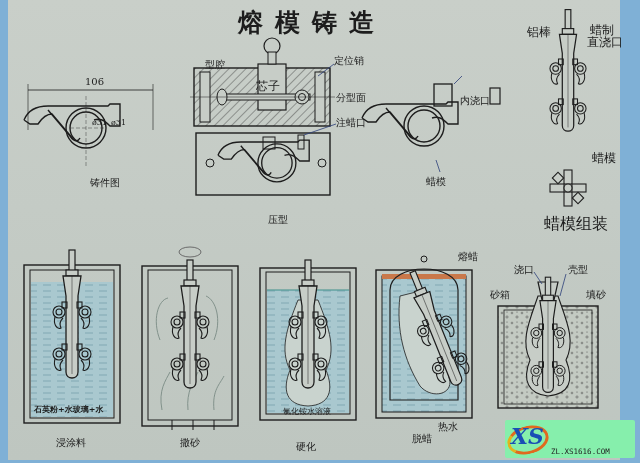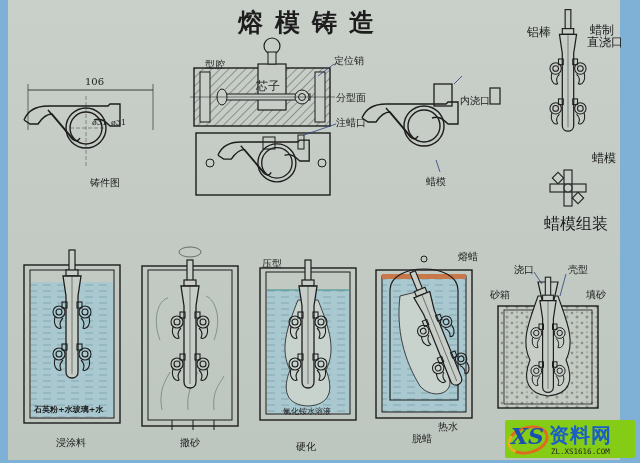--- a/index.html
+++ b/index.html
@@ -7,21 +7,21 @@
   .frame{position:absolute;left:0;top:0;width:514px;height:463px;}
   .sheet{position:absolute;left:8px;top:0;width:612px;height:460px;background:linear-gradient(180deg,#c9cfc9 0%,#c4cbc5 45%,#bec6c0 100%);}
   .lbl{position:absolute;font-family:"DejaVu Serif",serif;color:#1d1d1d;white-space:nowrap;}
   .title{font-size:25px;font-weight:bold;letter-spacing:12px;left:238px;top:6px;}
   .s11{font-size:16px;}
   .s10{font-size:10px;}
   .s9{font-size:12px;}
   .s8{font-size:8px;}
   .s12{font-size:10px;}
   svg{position:absolute;left:0;top:0;}
-  .logo{position:absolute;left:505px;top:420px;width:130px;height:38px;background:#84cc16;border-radius:2px;}
+  .logo{position:absolute;left:505px;top:420px;width:130px;height:38px;background:#86efac;border-radius:2px;}
   .logo-xs{position:absolute;left:6px;top:3px;font-family:"DejaVu Serif",serif;font-style:italic;font-size:22px;font-weight:bold;color:#1a4fb5;}
   .logo-cn{position:absolute;left:44px;top:2px;font-size:20px;font-weight:bold;color:#1a5ec8;letter-spacing:1px;}
   .logo-url{position:absolute;left:46px;top:27px;font-family:"DejaVu Sans Mono",monospace;font-size:7.5px;color:#222;}
   .ring{position:absolute;left:2px;top:6px;width:36px;height:22px;border:3px solid #e06a1f;border-radius:50%;border-left-color:#e3b21d;transform:rotate(-15deg);}
 </style>
 </head>
 <body>
 
 <div class="frame">
   <div class="sheet"></div>
@@ -174,21 +174,21 @@
   <div class="lbl s10" style="left:85px;top:76px;">106</div>
   <div class="lbl s8" style="left:92px;top:118px;">ø31</div>
   <div class="lbl s8" style="left:111px;top:118px;">ø31</div>
   <div class="lbl s12" style="left:90px;top:176px;">铸件图</div>
 
   <div class="lbl s10" style="left:205px;top:50px;margin-top:8px;">型腔</div>
   <div class="lbl s9" style="left:256px;top:78px;">芯子</div>
   <div class="lbl s10" style="left:334px;top:54px;">定位销</div>
   <div class="lbl s10" style="left:336px;top:91px;">分型面</div>
   <div class="lbl s10" style="left:336px;top:116px;">注蜡口</div>
-  <div class="lbl s12" style="left:262px;top:213px;margin-top:44px;">压型</div>
+  <div class="lbl s12" style="left:268px;top:213px;">压型</div>
 
   <div class="lbl s10" style="left:460px;top:67px;margin-top:27px;">内浇口</div>
   <div class="lbl s12" style="left:426px;top:175px;">蜡模</div>
 
   <div class="lbl s9" style="left:527px;top:24px;">铝棒</div>
   <div class="lbl s9" style="left:590px;top:22px;">蜡制</div>
   <div class="lbl s9" style="left:587px;top:34px;">直浇口</div>
   <div class="lbl s9" style="left:592px;top:150px;">蜡模</div>
   <div class="lbl s11" style="left:544px;top:214px;">蜡模组装</div>
 
@@ -202,16 +202,15 @@
   <div class="lbl s12" style="left:412px;top:432px;">脱蜡</div>
 
   <div class="lbl s10" style="left:514px;top:263px;">浇口</div>
   <div class="lbl s10" style="left:568px;top:263px;">壳型</div>
   <div class="lbl s10" style="left:490px;top:288px;">砂箱</div>
   <div class="lbl s10" style="left:586px;top:288px;">填砂</div>
 
   <div class="logo">
     <div class="ring"></div>
     <div class="logo-xs">XS</div>
-    <div class="logo-cn">资料网</div>
     <div class="logo-url">ZL.XS1616.COM</div>
   </div>
 </div>
 
 </body></html>

